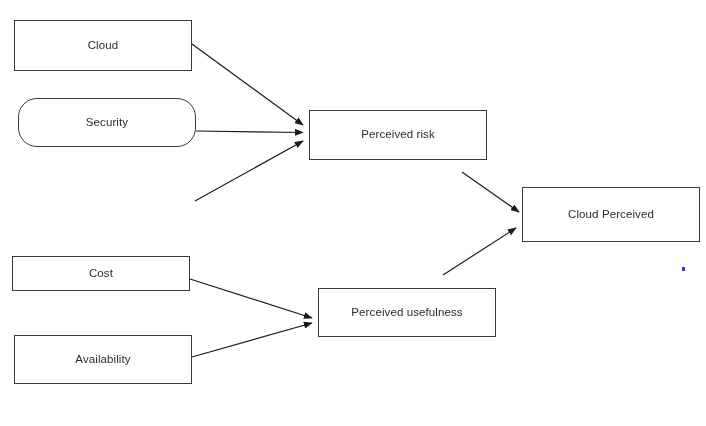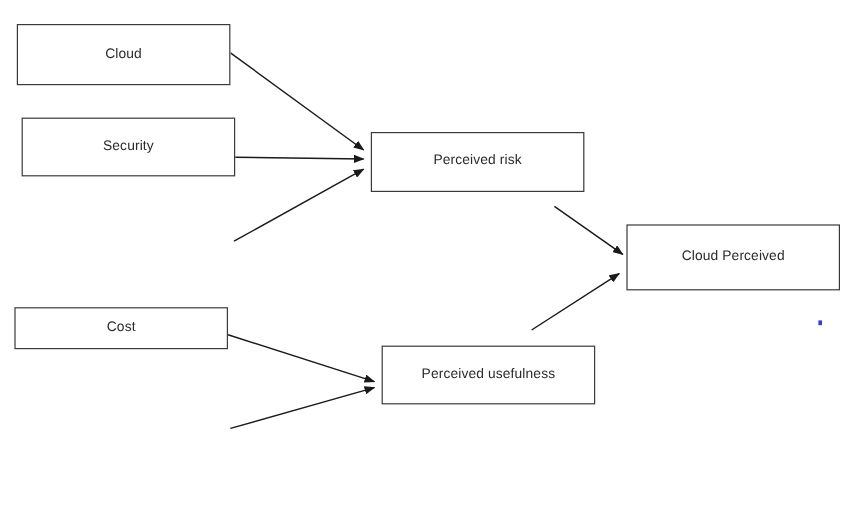--- a/index.html
+++ b/index.html
@@ -79,29 +79,32 @@
 
     <line x1="462" y1="172" x2="519" y2="212" stroke="#1a1a1a" stroke-width="1.2" marker-end="url(#arrowhead)"></line>
 
     <line x1="443" y1="275" x2="516" y2="228" stroke="#1a1a1a" stroke-width="1.2" marker-end="url(#arrowhead)"></line>
   </svg>
 
   <div class="node-box" style="left:14px; top:20px; width:178px; height:51px;">
     <span class="node-label">Cloud</span>
   </div>
 
-  <div class="node-box" style="left:18px; top:98px; width:178px; height:49px;">
+  <div class="node-box" style="left:18px; top:98px; width:178px; height:49px;border-radius:19px;">
     <span class="node-label">Security</span>
   </div>
 
 
   <div class="node-box" style="left:12px; top:256px; width:178px; height:35px;">
     <span class="node-label">Cost</span>
   </div>
 
+  <div class="node-box" style="left:14px; top:335px; width:178px; height:49px;">
+    <span class="node-label">Availability</span>
+  </div>
 
   <div class="node-box" style="left:309px; top:110px; width:178px; height:50px;">
     <span class="node-label">Perceived risk</span>
   </div>
 
   <div class="node-box" style="left:318px; top:288px; width:178px; height:49px;">
     <span class="node-label">Perceived usefulness</span>
   </div>
 
   <div class="node-box" style="left:522px; top:187px; width:178px; height:55px;">

